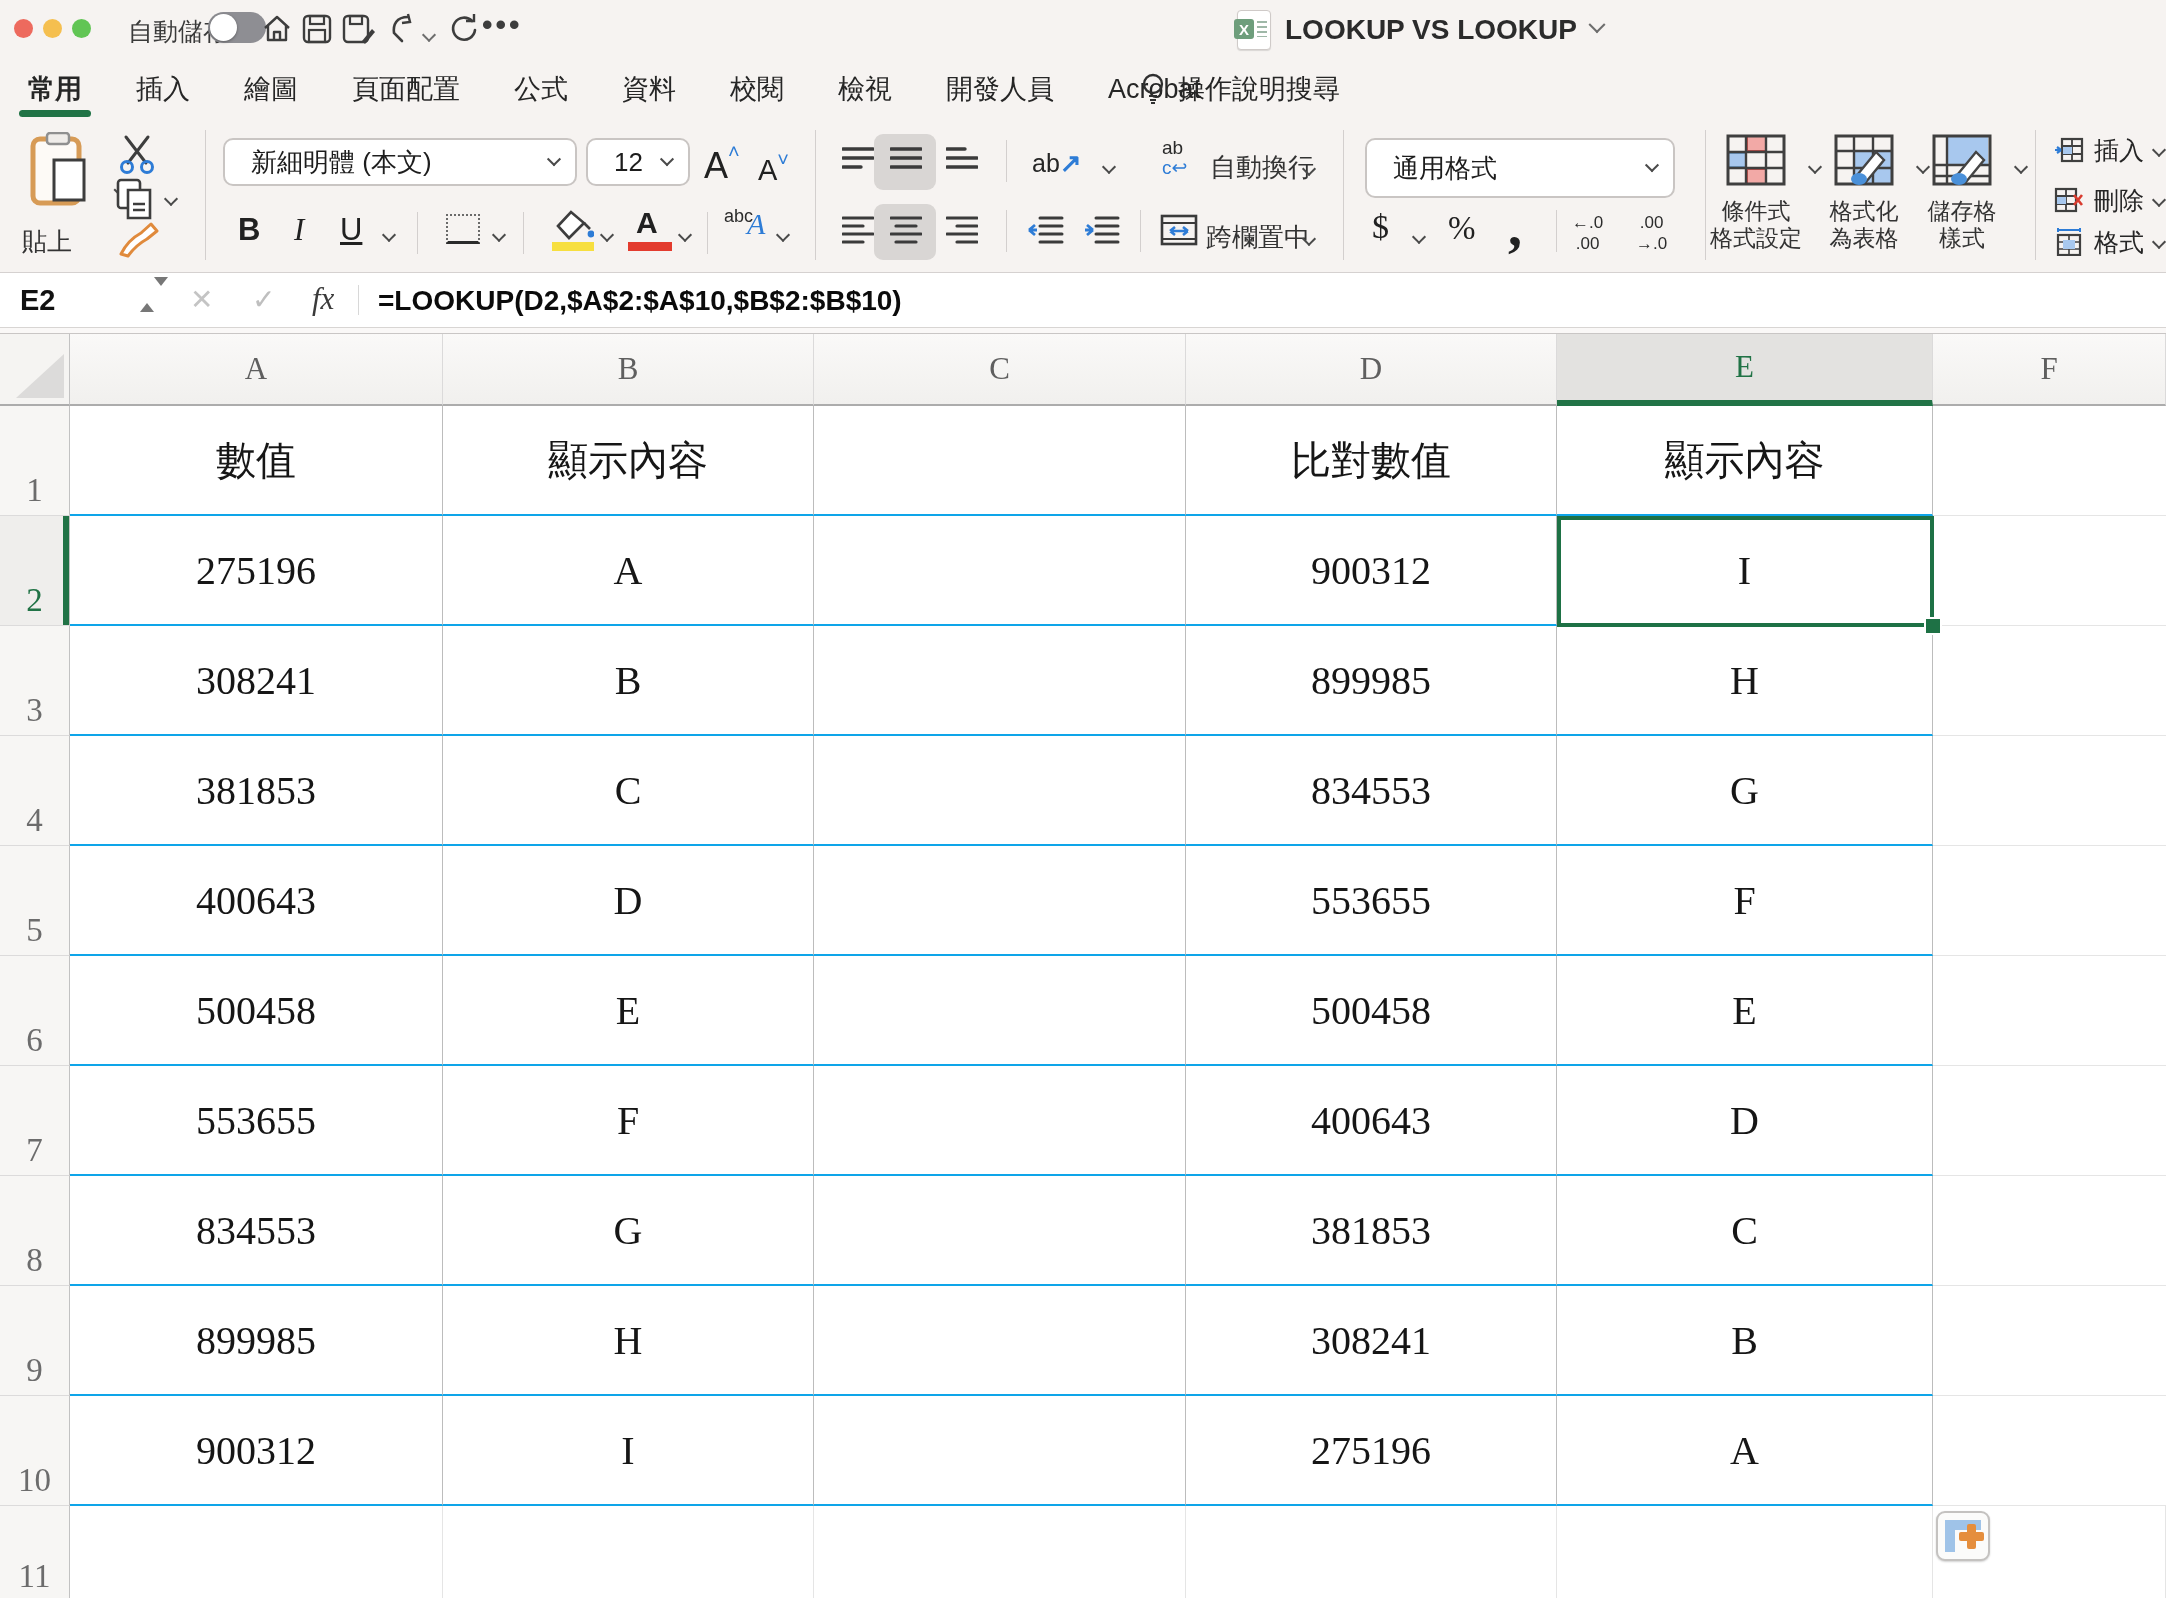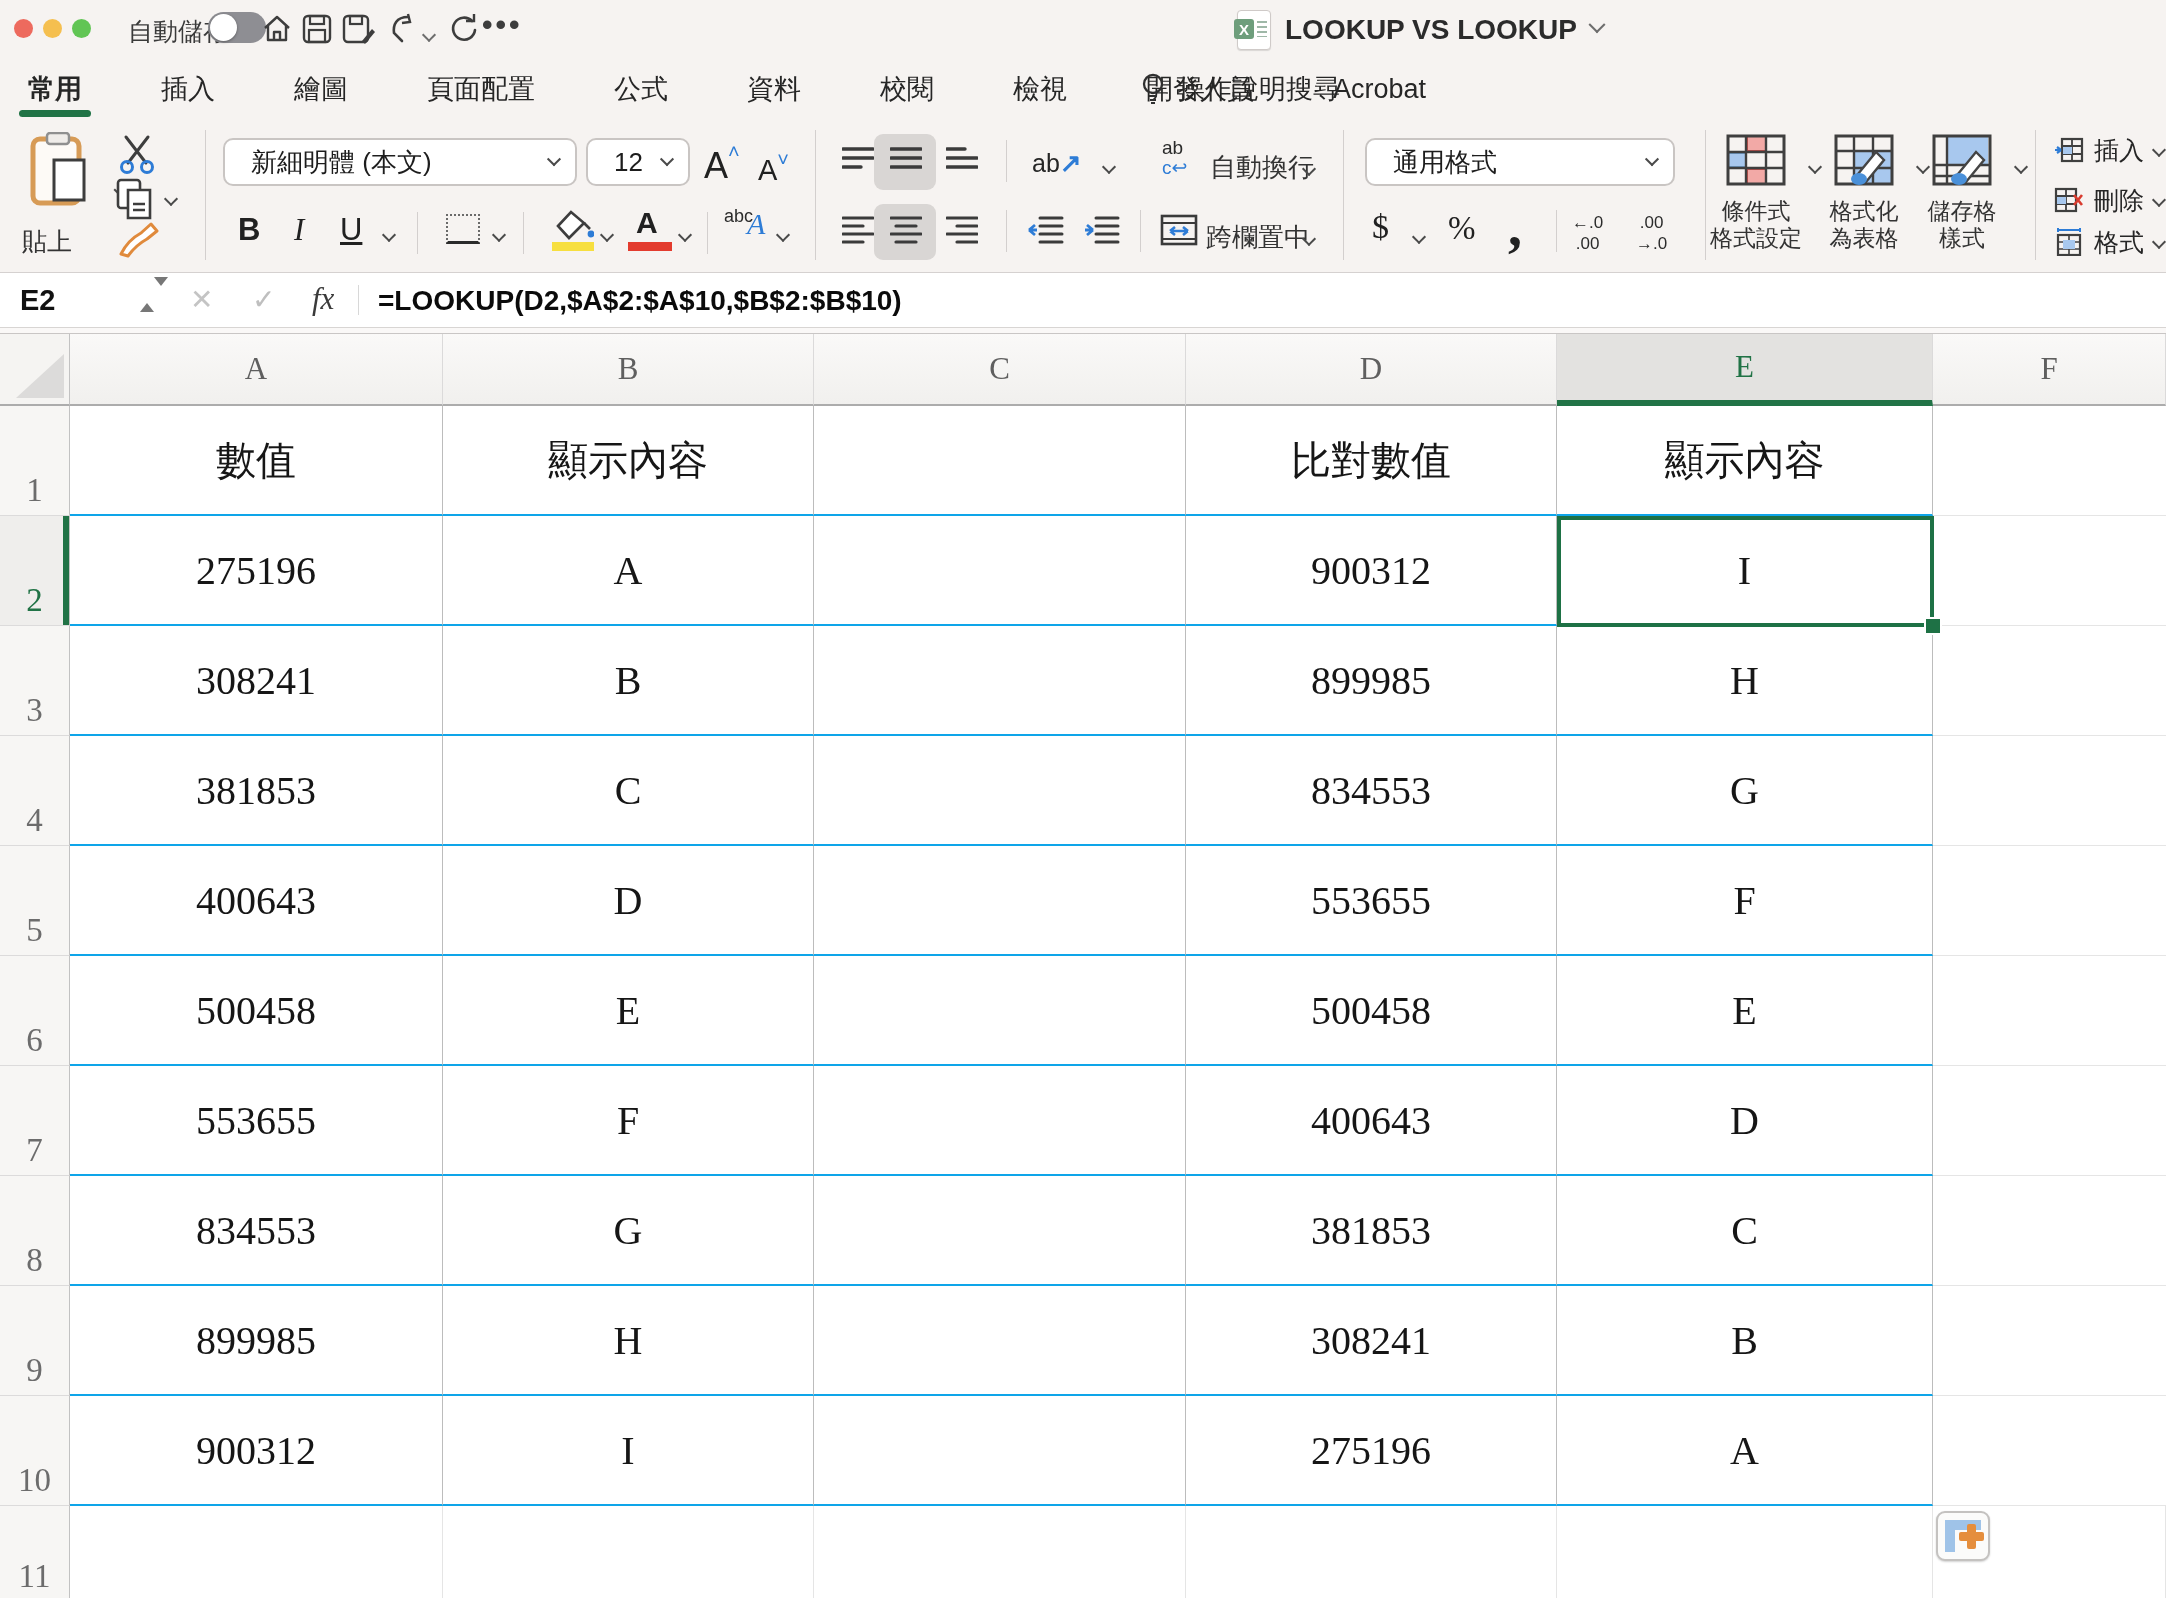--- a/index.html
+++ b/index.html
@@ -28,21 +28,21 @@
   .xl-icon .xbadge{position:absolute;left:-4px;top:8px;width:20px;height:20px;background:#6E9E7C;color:#fff;font-size:15px;font-weight:700;display:flex;align-items:center;justify-content:center;border-radius:3px}
   .xl-icon .sheetlines{position:absolute;right:3px;top:10px;width:10px;height:16px;
      background:repeating-linear-gradient(#9fb8a8 0 2px,transparent 2px 5px)}
   .title-text{font-size:28px;font-weight:600;color:#2b2b2b}
 
   .cv{display:inline-block;width:10px;height:10px;border-right:2.5px solid #4a4a4a;border-bottom:2.5px solid #4a4a4a;transform:rotate(45deg)}
   .cv.sm{width:8px;height:8px}
   .cv.gray{border-color:#6d6d6d}
 
   
-  .menu-tabs{position:absolute;left:28px;top:60px;height:58px;display:flex;gap:79px;align-items:center}
+  .menu-tabs{position:absolute;left:28px;top:60px;height:58px;display:flex;gap:54px;align-items:center}
   .tab{font-size:27px;color:#262626;position:relative;height:100%;display:flex;align-items:center}
   .tab.active{font-weight:700}
   .tab.active::after{content:"";position:absolute;left:-9px;right:-9px;bottom:1px;height:7px;border-radius:4px;background:#217346}
   .menu-help{position:absolute;left:1140px;top:60px;height:58px;display:flex;gap:12px;align-items:center;font-size:27px;color:#262626}
 
   
   .ribbon{position:absolute;left:0;top:118px;width:2166px;height:154px}
   .vd{position:absolute;top:12px;height:130px;width:1px;background:#D3CFCE}
   .vds{position:absolute;height:42px;width:1px;background:#D3CFCE}
   .ibox{position:absolute;background:#fff;border:2px solid #C9C5C3;border-radius:10px;display:flex;align-items:center;font-size:26px;color:#1d1d1d;box-sizing:border-box}
@@ -308,21 +308,21 @@
       <svg width="38" height="32" viewBox="0 0 38 32">
           <rect x="2" y="2" width="34" height="28" fill="none" stroke="#3a3a3a" stroke-width="2.6"></rect>
           <path d="M2 9 h34 M2 25 h34" stroke="#3a3a3a" stroke-width="1.8"></path>
           <path d="M10 17 h18 M10 17 l5 -4 M10 17 l5 4 M28 17 l-5 -4 M28 17 l-5 4" stroke="#2E7CD6" stroke-width="2.6" fill="none"></path>
         </svg></span>
     <span class="rlabel" style="left:1206px;top:102px;font-size:26px">跨欄置中</span>
     <span class="abs" style="left:1304px;top:112px"><span class="cv sm"></span></span>
 
     <span class="vd" style="left:1343px"></span>
 
-    <div class="ibox" style="left:1365px;top:20px;width:310px;height:48px">
+    <div class="ibox" style="left:1365px;top:20px;width:310px;height:60px">
       <span class="txt">通用格式</span>
       <span class="cv sm"></span>
     </div>
     <span class="glyph serifop" style="left:1372px;top:90px;font-size:34px">$</span>
     <span class="abs" style="left:1414px;top:110px"><span class="cv sm"></span></span>
     <span class="glyph serifop" style="left:1448px;top:92px;font-size:33px">%</span>
     <span class="glyph serifop" style="left:1508px;top:76px;font-size:56px;font-weight:700">,</span>
     <span class="vds" style="left:1556px;top:92px"></span>
     <span class="dec" style="left:1572px;top:94px">←.0
 .00</span>

